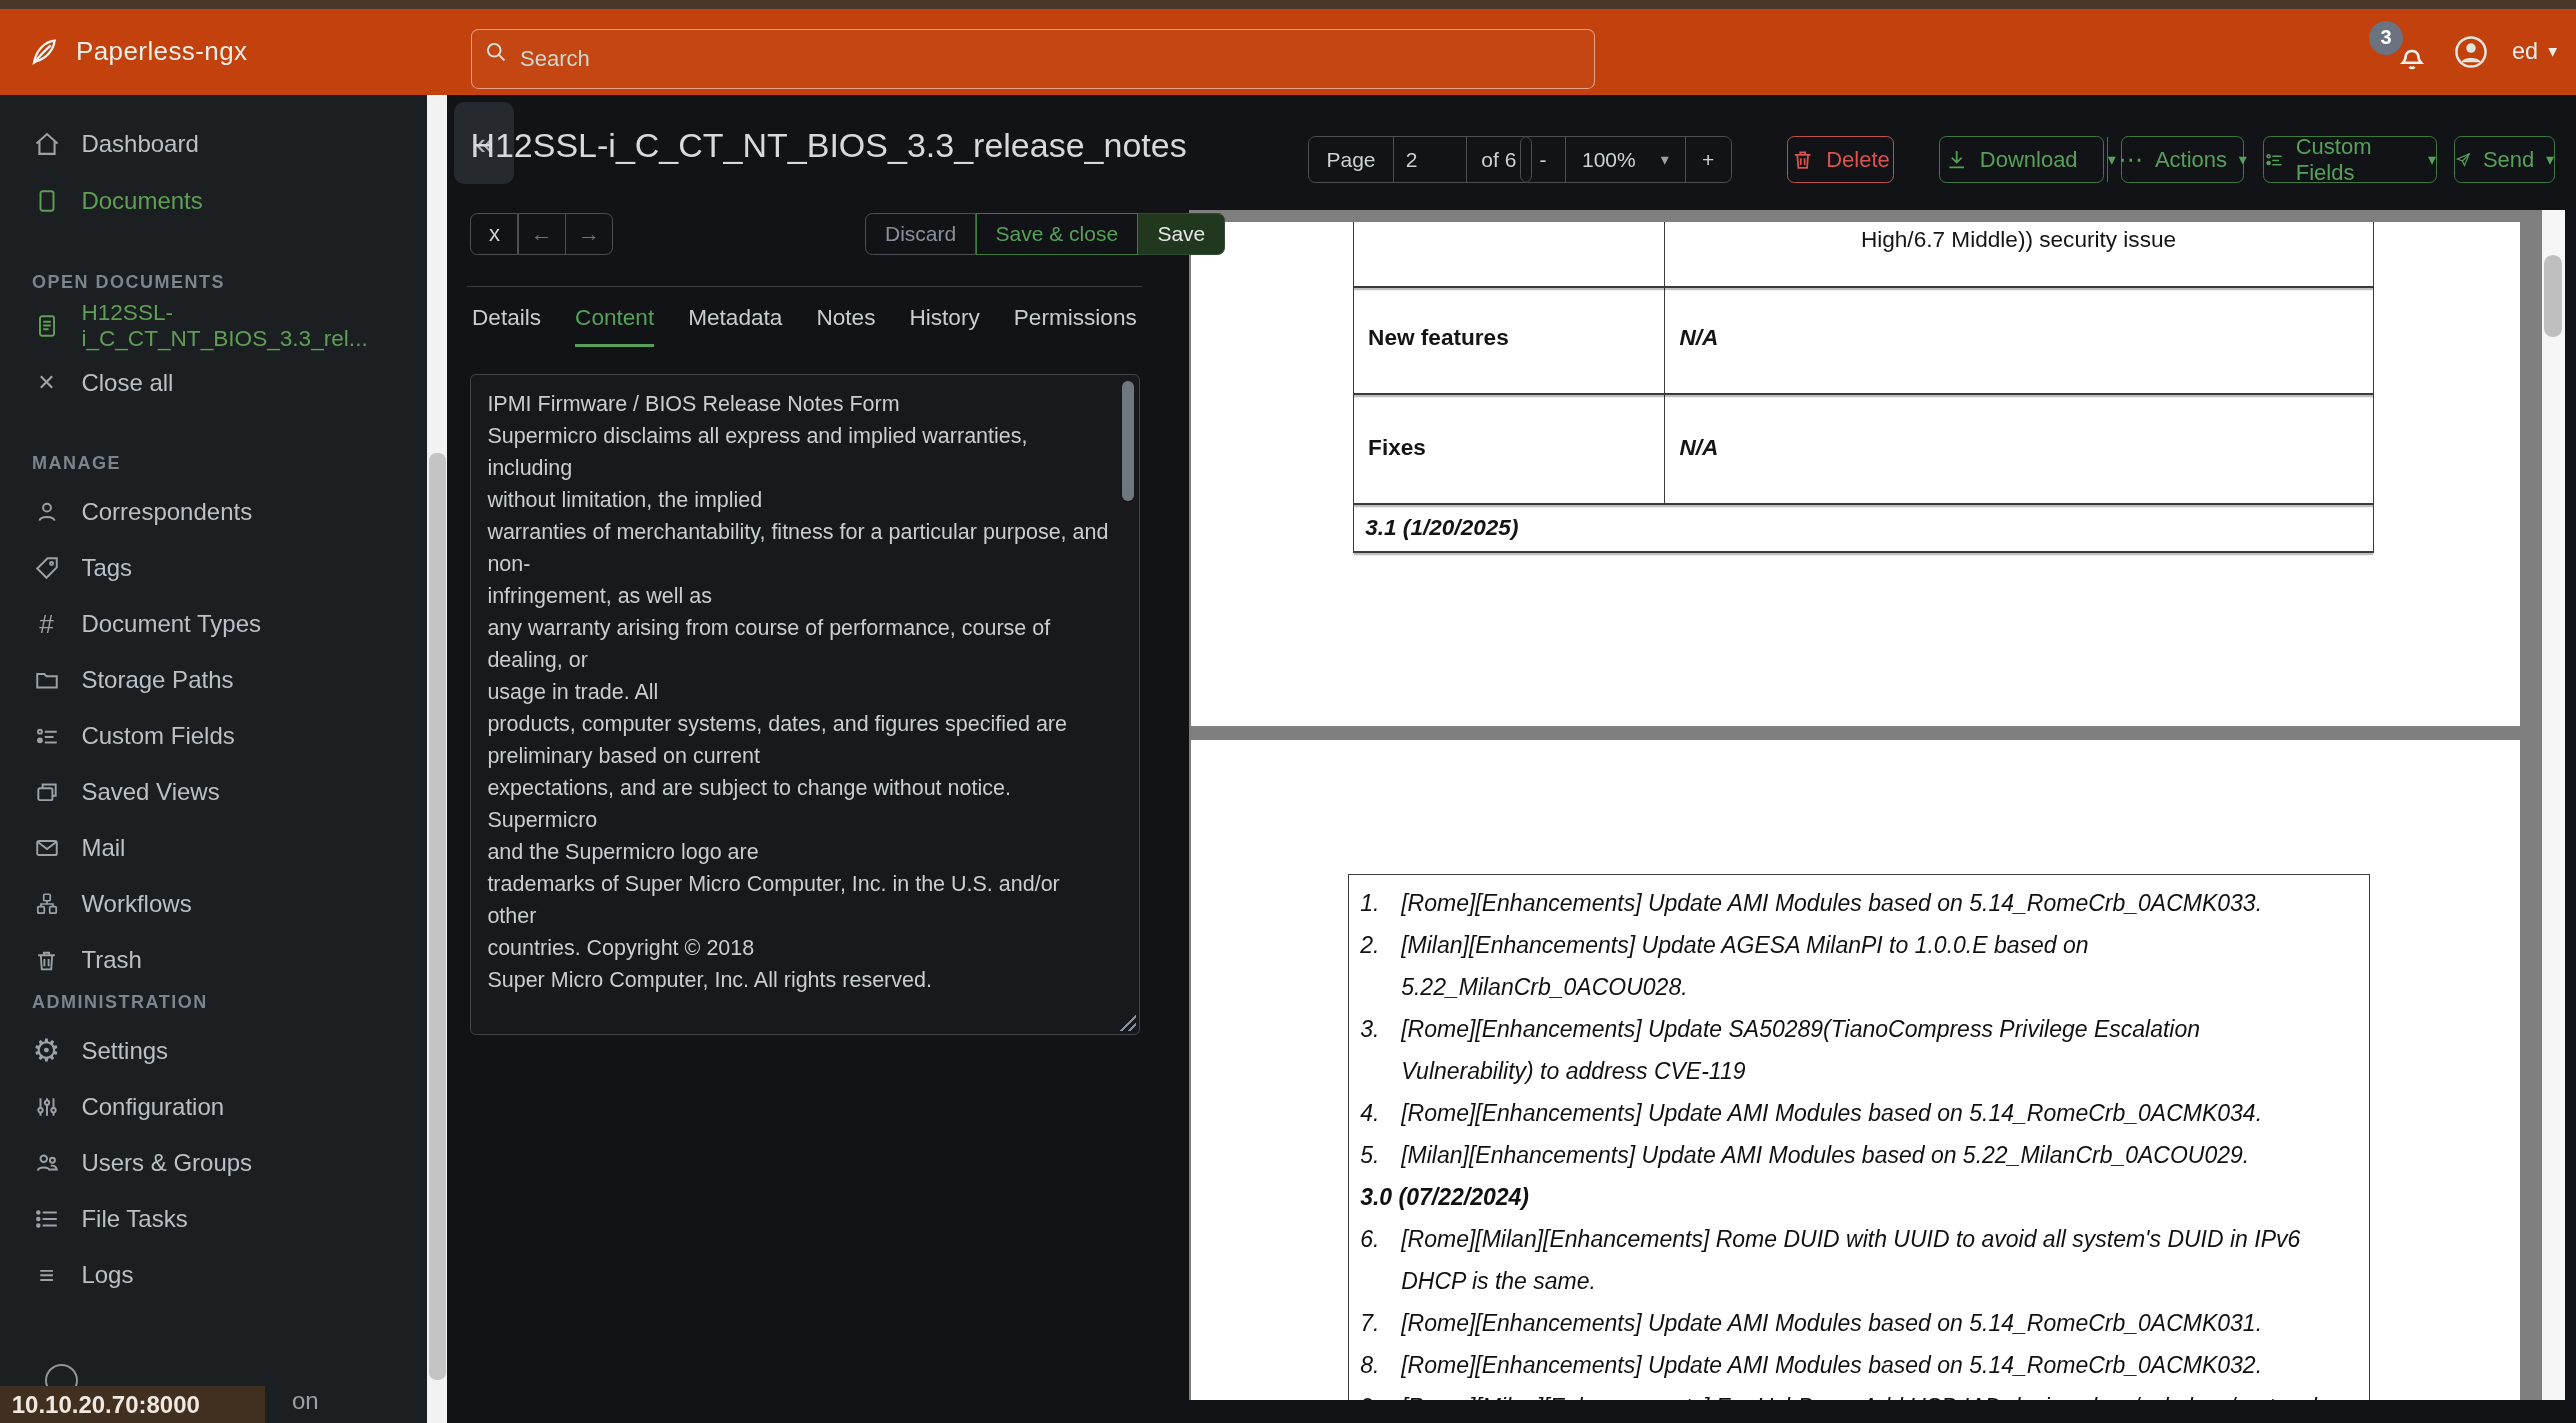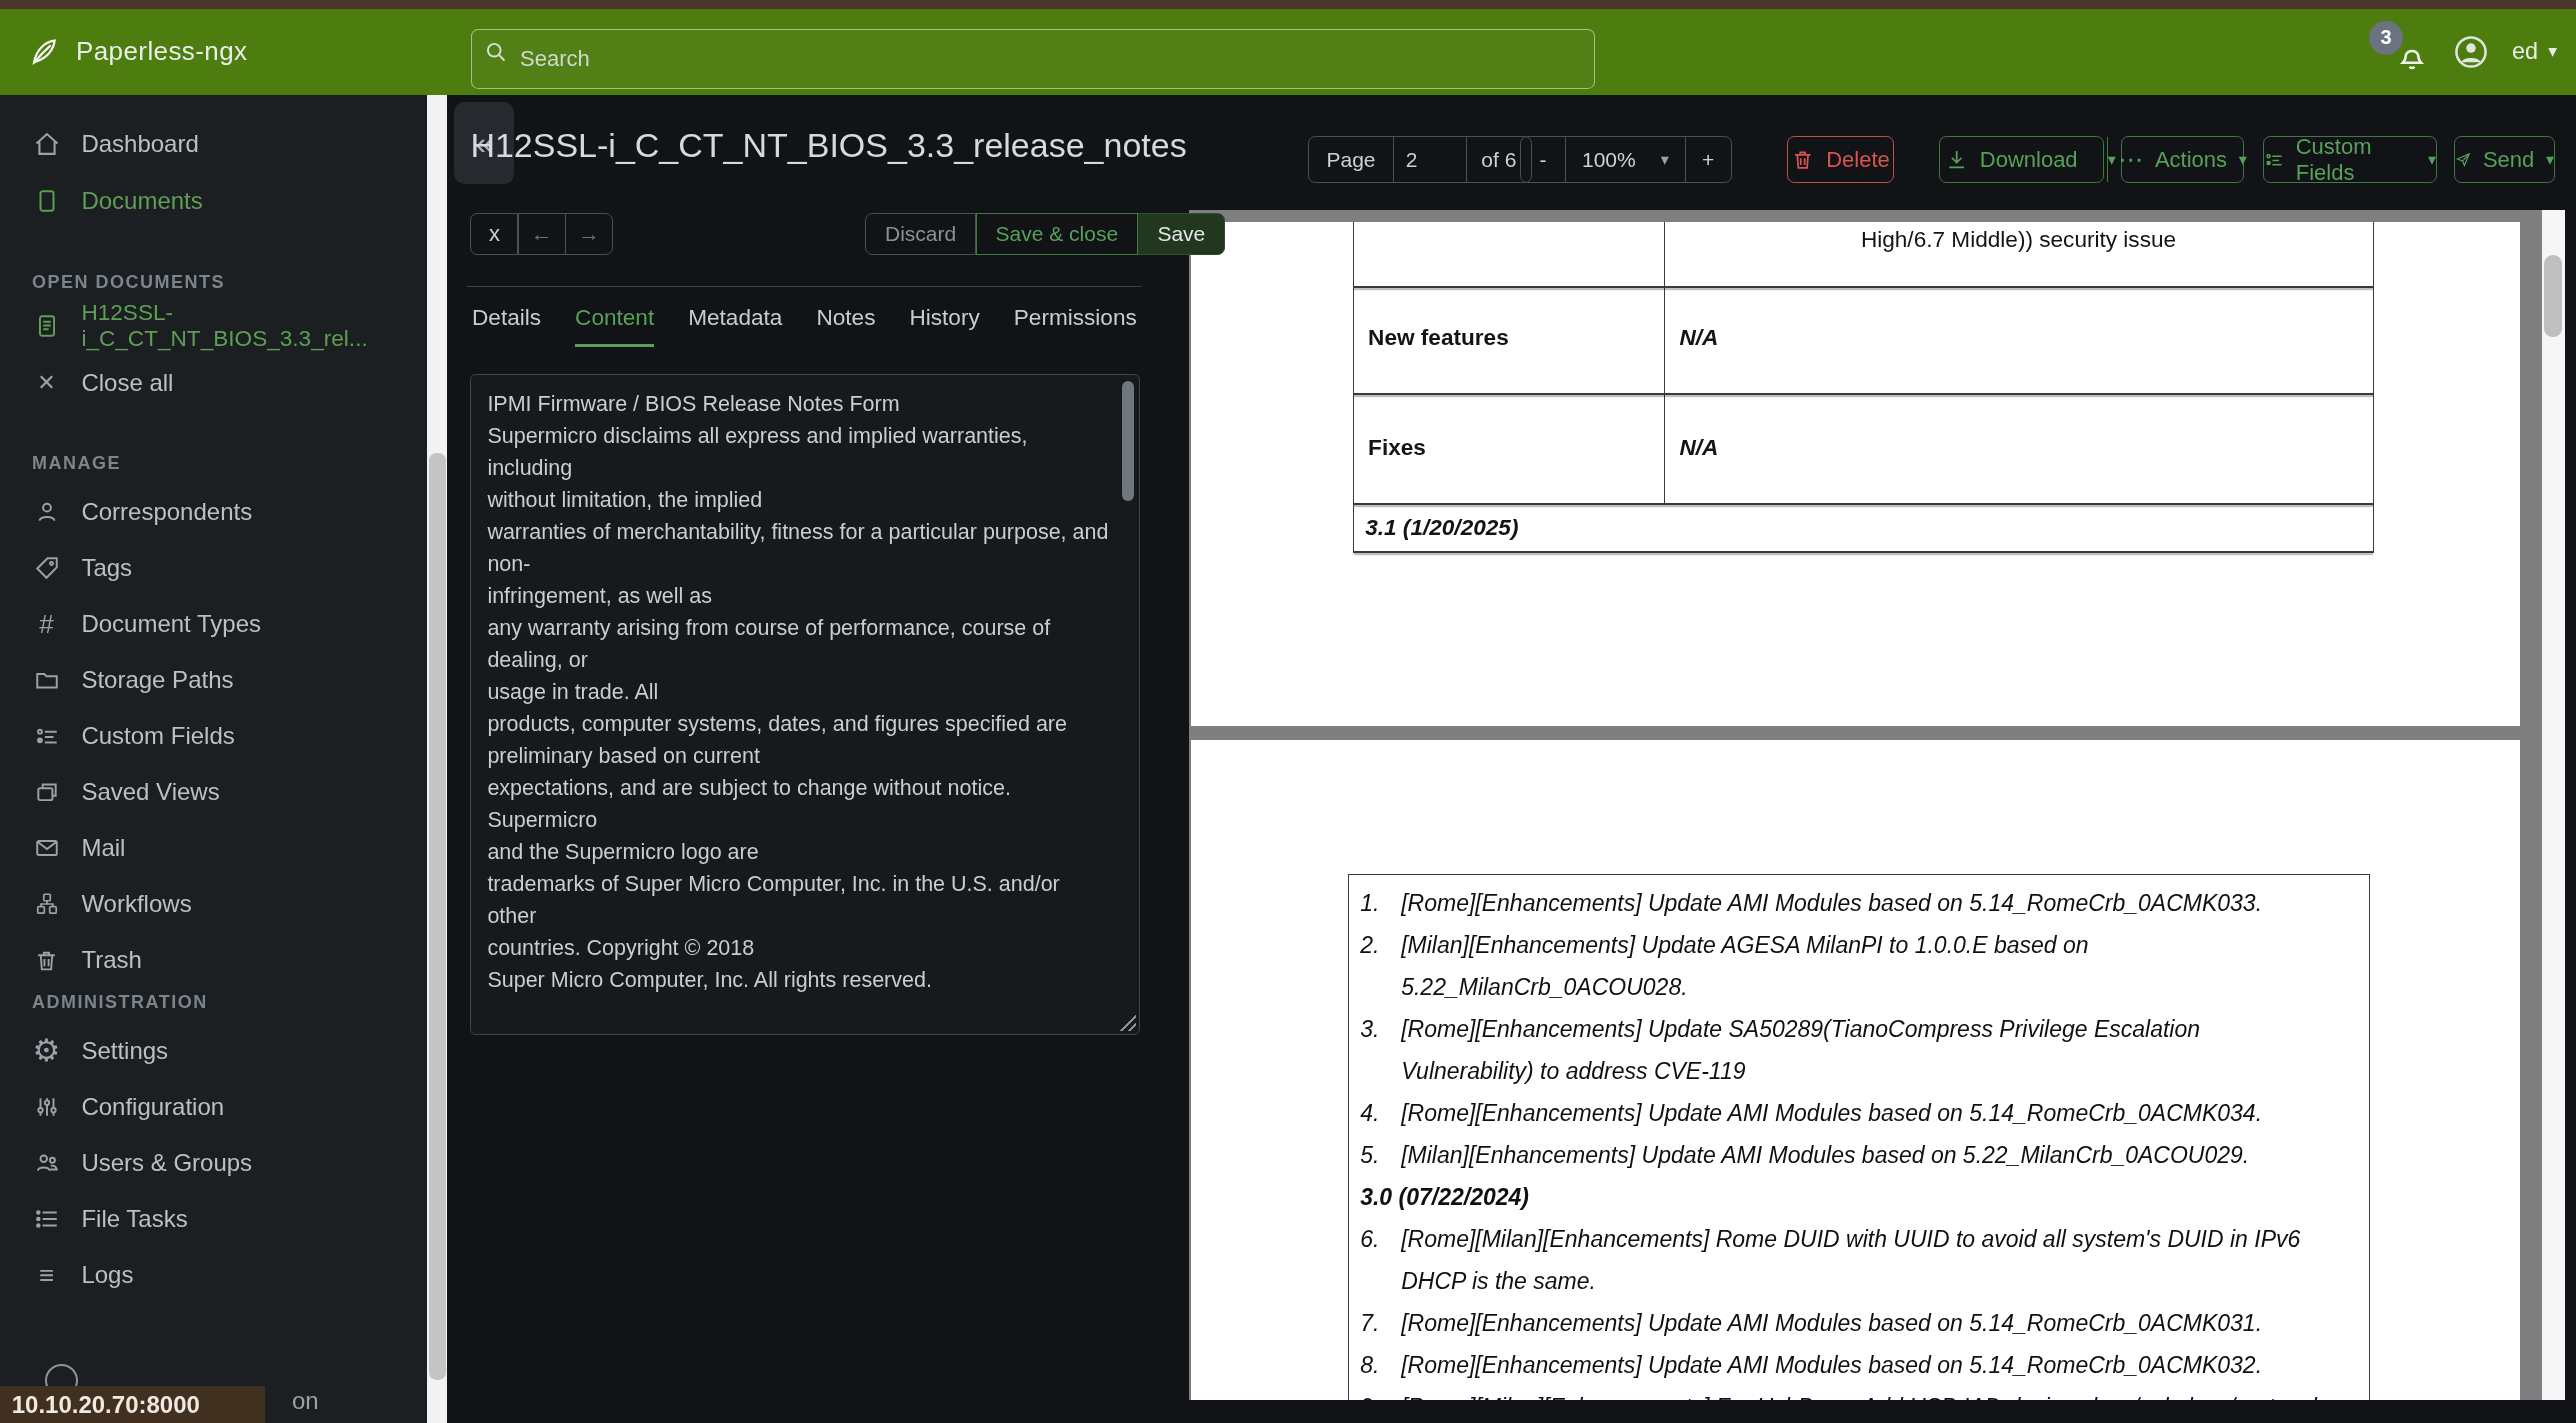--- a/index.html
+++ b/index.html
@@ -1,21 +1,21 @@
 <!DOCTYPE html>
 <html style="font-size:11.7px"><head>
 <meta charset="utf-8">
 <style>
   html,body{margin:0;padding:0;background:#0c0d0e;}
   .app{position:relative;width:2576px;height:1424px;overflow:hidden;
        font-family:"Liberation Sans",sans-serif;background:#121316;}
 
   
   .titlestrip{position:absolute;left:0;top:0;width:2576px;height:8.8px;background:#4a3729;}
-  .navbar{position:absolute;left:0;top:8.8px;width:2576px;height:86px;background:#4d7c0f;}
+  .navbar{position:absolute;left:0;top:8.8px;width:2576px;height:86px;background:#c2410c;}
   .brand{position:absolute;left:28px;top:0;height:86px;display:flex;align-items:center;gap:16px;color:#e9efe8;}
   .brand .logo{width:32px;height:32px;color:#f2f5f1;}
   .brand .bname{font-size:26px;font-weight:500;letter-spacing:0.4px;}
   .search{position:absolute;left:471px;top:20px;width:1124px;height:60px;}
   .search input{width:100%;height:100%;box-sizing:border-box;border:0.7px solid rgba(255,255,255,.5);
       border-radius:7.3px;background:rgba(255,255,255,.03);color:#e9f0e9;font-size:22px;
       padding:0 14.6px 0 48px;outline:none;font-family:"Liberation Sans",sans-serif;}
   .search input::placeholder{color:#cfd9cf;}
   .search .mag{position:absolute;left:13px;top:11.7px;width:23.4px;height:23.4px;color:#d6e0d6;}
   .nav-right{position:absolute;right:19px;top:0;height:86px;display:flex;align-items:center;gap:22px;color:#e9efe8;}

